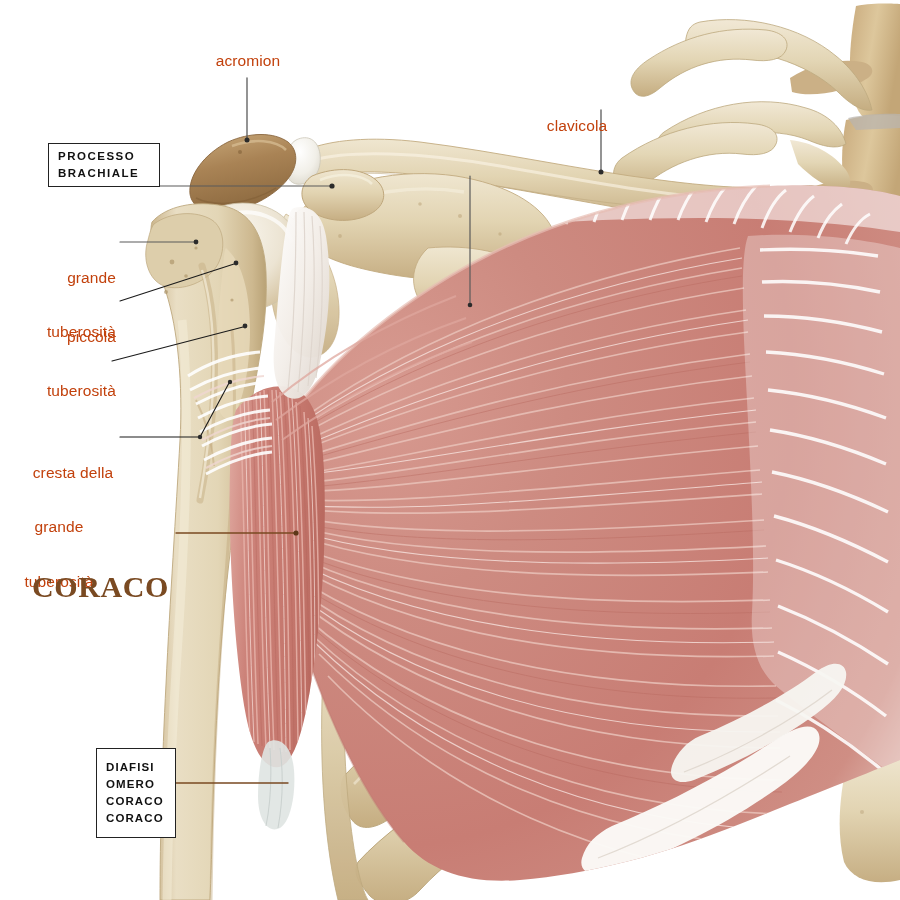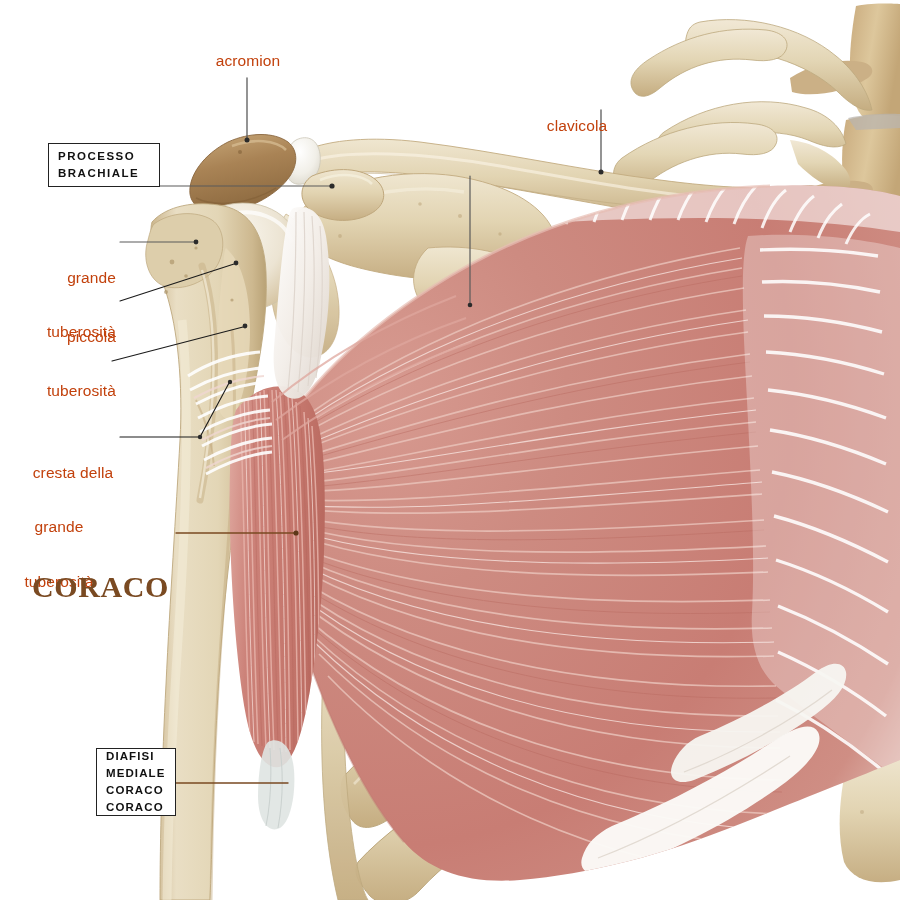--- a/index.html
+++ b/index.html
@@ -551,22 +551,22 @@
     <div class="lbl plain center" style="left:0px;top:427px;width:118px;">
       <div style="text-align:center;margin-left:28px;">cresta della</div>
       <div>grande</div>
       <div>tuberosità</div>
     </div>
 
     <div class="title-brown" style="left:32px;top:506px;font-family:Liberation Serif, serif;">
       <div>CORACO</div>
     </div>
 
-    <div class="boxlbl" style="left:96px;top:748px;width:80px;height:68px;padding:0 9px;letter-spacing:1.1px;">
+    <div class="boxlbl" style="left:96px;top:748px;width:80px;height:90px;padding:0 9px;letter-spacing:1.1px;">
       <div>
         <div class="txt">DIAFISI</div>
-        <div class="txt">MEDIALE</div>
+        <div class="txt">OMERO</div>
         <div class="txt">CORACO</div>
         <div class="txt">CORACO</div>
       </div>
     </div>
 
 </div>
 
 </body></html>

